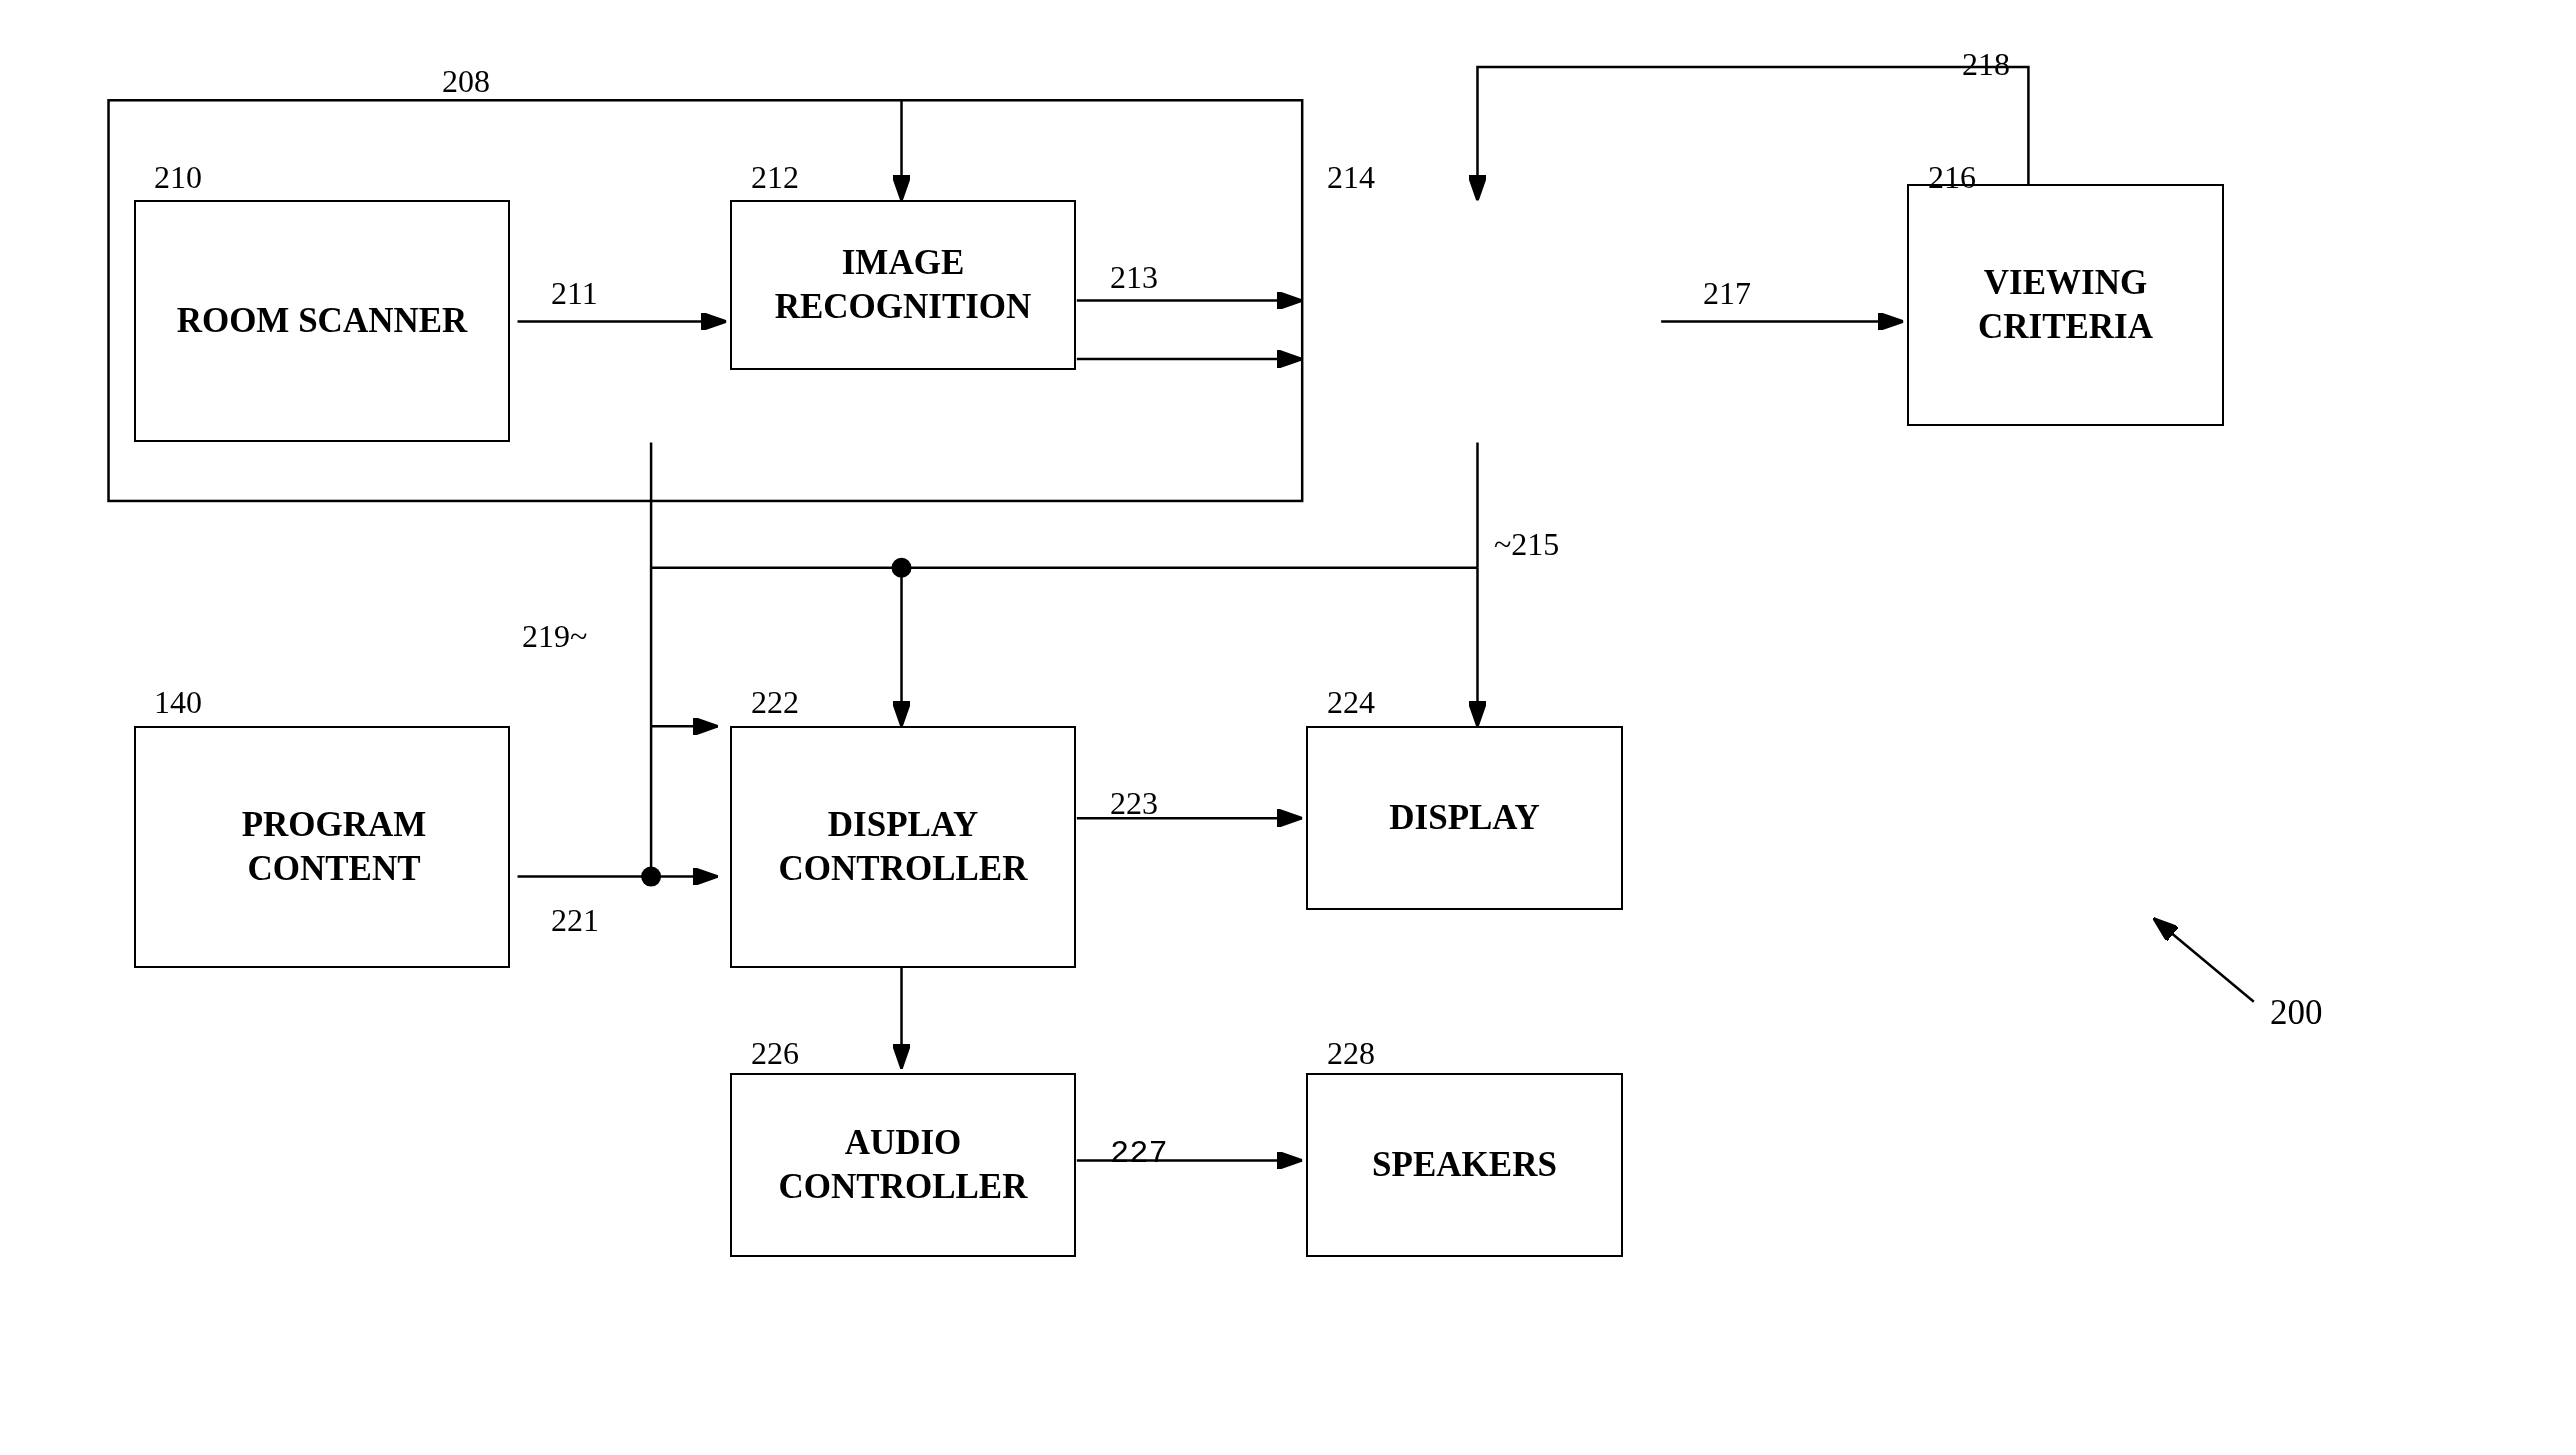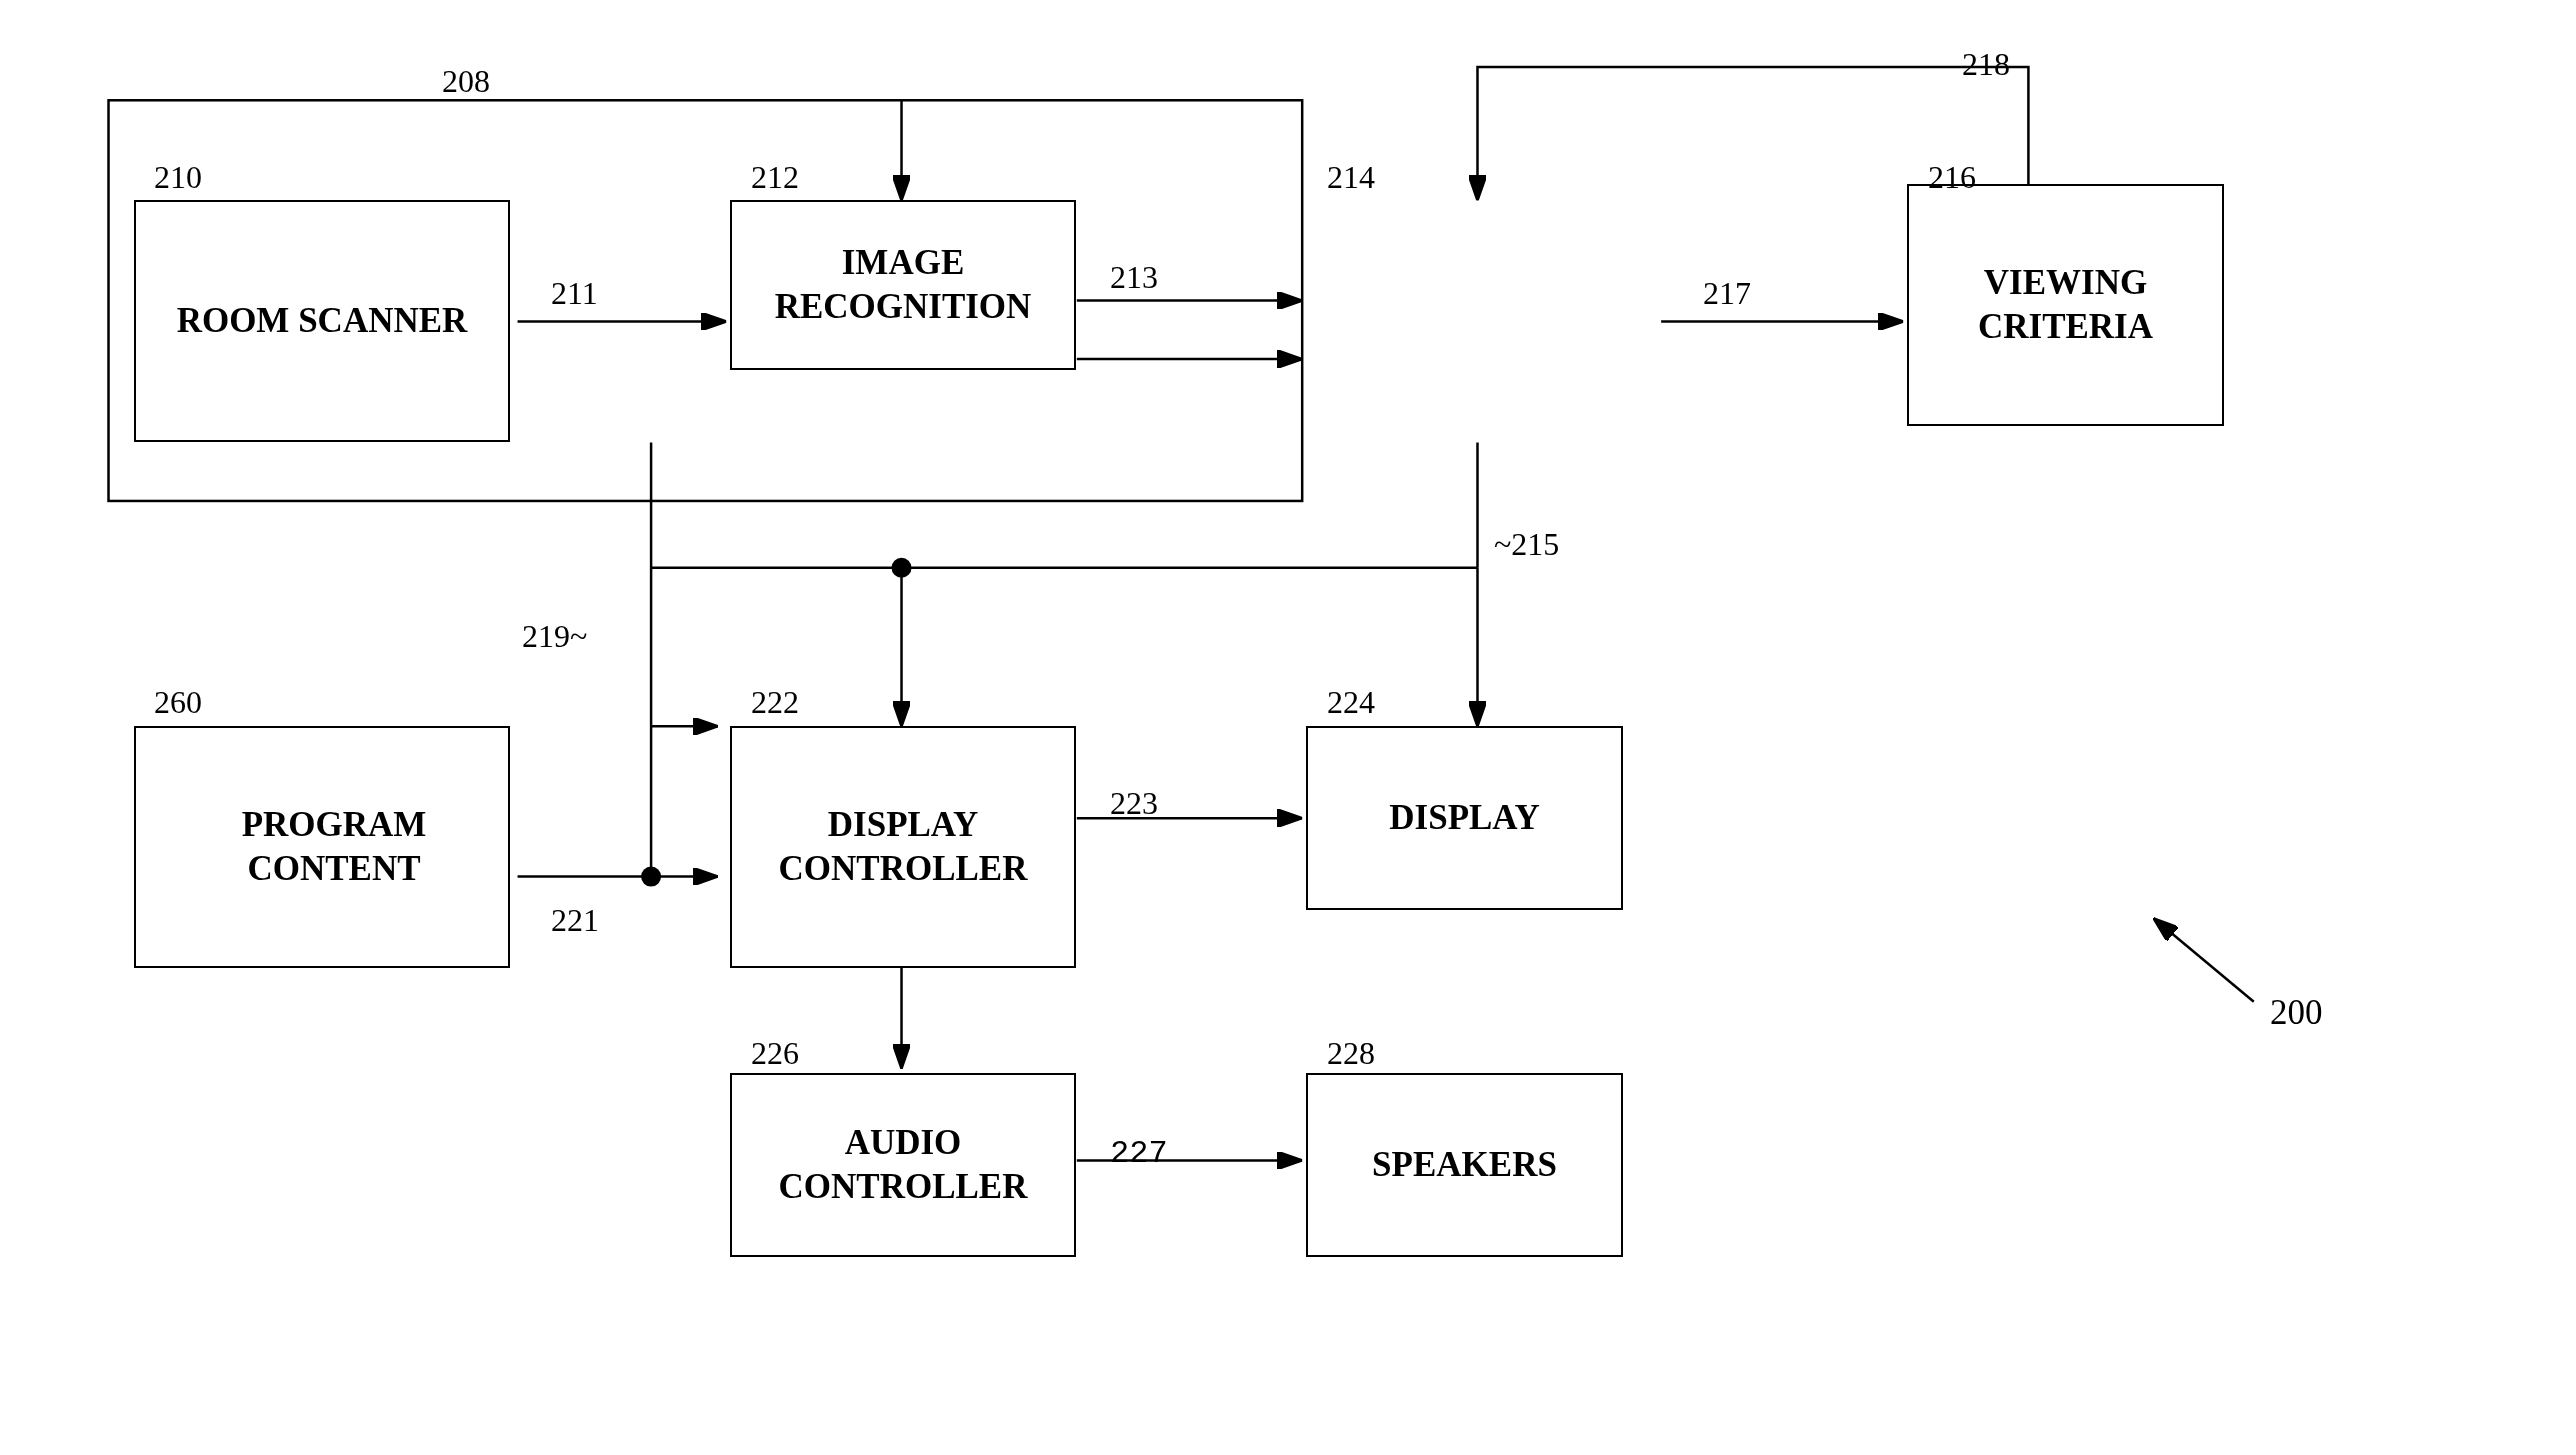--- a/index.html
+++ b/index.html
@@ -129,21 +129,21 @@
   <div class="block" style="left:1907px; top:184px; width:317px; height:242px;">
     <span>VIEWING
 CRITERIA</span>
   </div>
   <div class="ref-number" style="top:159px; left:1928px;">216</div>
 
   <div class="block" style="left:134px; top:726px; width:376px; height:242px;padding-left:24px;">
     <span>PROGRAM
 CONTENT</span>
   </div>
-  <div class="ref-number" style="top:684px; left:154px;">260</div>
+  <div class="ref-number" style="top:684px; left:154px;">140</div>
 
   <div class="block" style="left:730px; top:726px; width:346px; height:242px;">
     <span>DISPLAY
 CONTROLLER</span>
   </div>
   <div class="ref-number" style="top:684px; left:751px;">222</div>
 
   <div class="block" style="left:1306px; top:726px; width:317px; height:184px;">
     <span>DISPLAY</span>
   </div>

